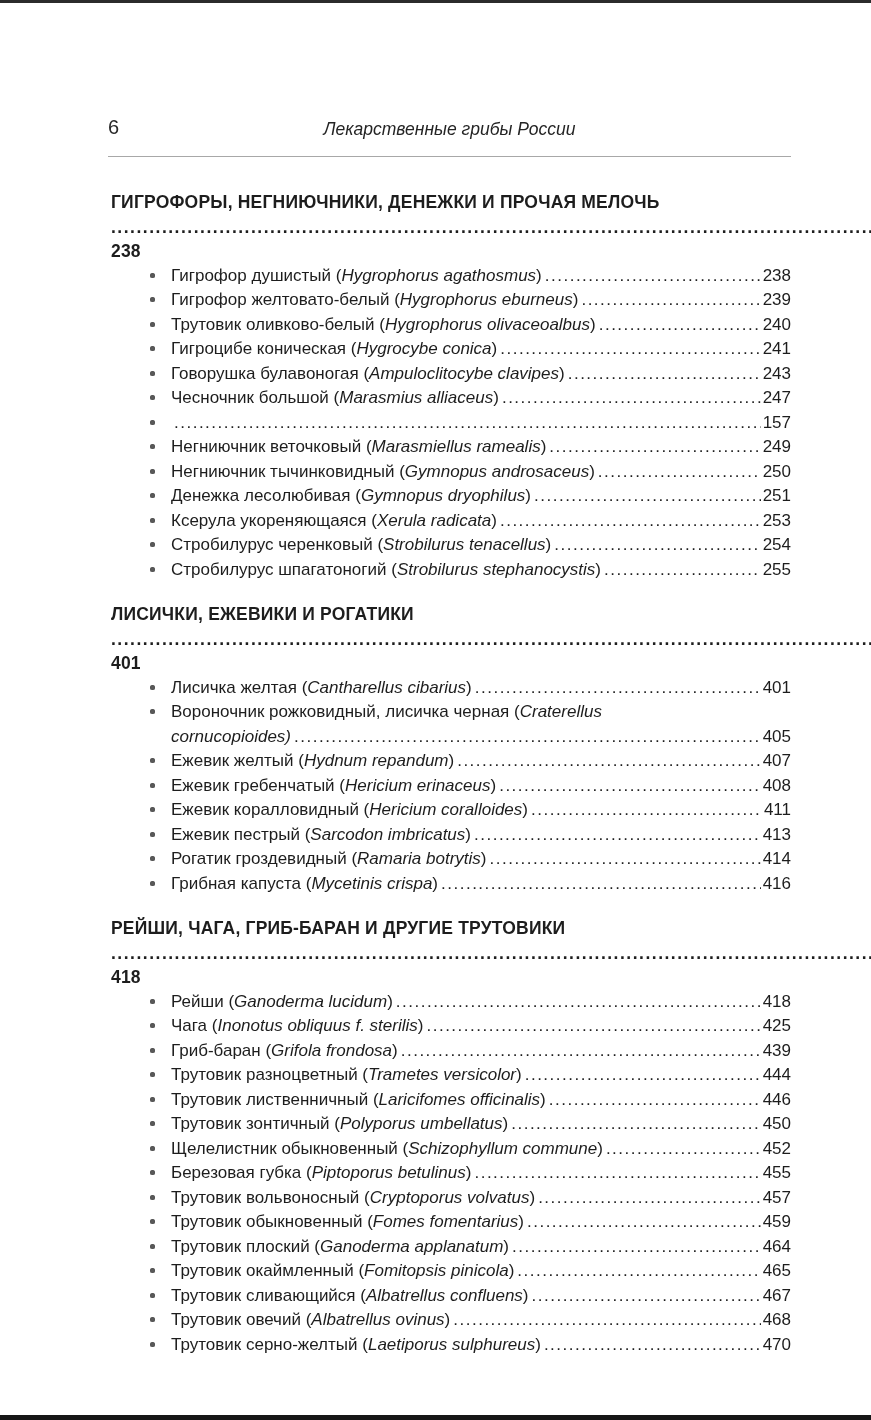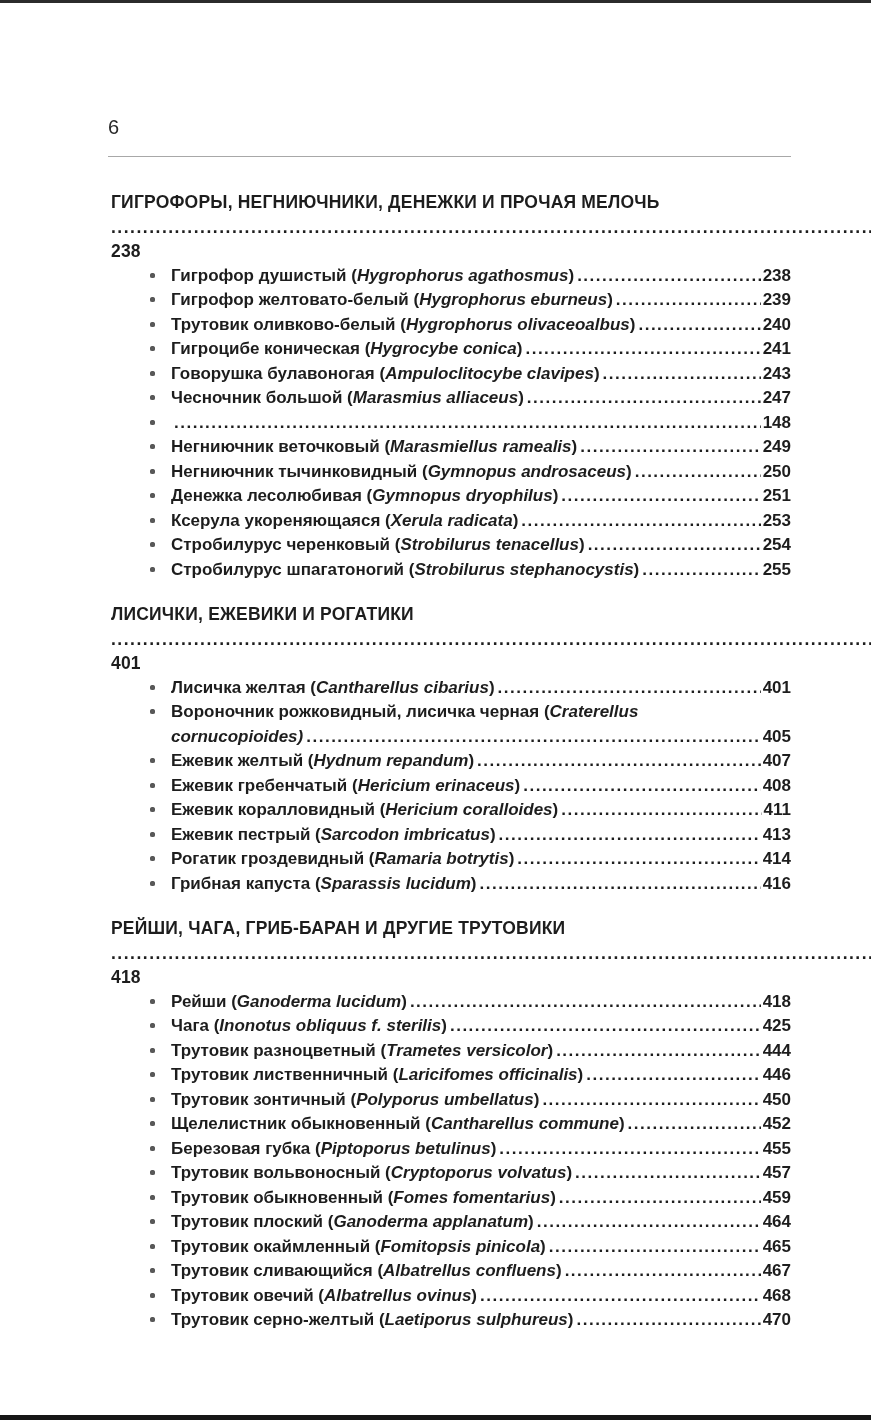--- a/index.html
+++ b/index.html
@@ -23,21 +23,21 @@
     position:absolute; left:0; right:0; top:3px;
     text-align:center; font-style:italic; font-size:17.5px; color:#242424;
   }
   .header-rule { border:none; border-top:1px solid #a8a8a8; margin-top:8px; }
 
   .toc-section { margin-top:20px; }
   .toc-section:first-child { margin-top:33px; }
 
   .toc-line {
     display:flex; align-items:baseline;
-    line-height:24.5px; font-size:17px;font-weight:bold;
+    line-height:24.5px; font-size:17px;
   }
   .heading { font-weight:bold; font-size:17.5px; letter-spacing:0.2px;flex-direction:column; }
   .heading .pgnum { font-weight:bold; }
 
   .entries { list-style:none; margin-left:40px; }
   .entry { display:flex; }
   .bullet { flex:none; width:23px; position:relative; }
   .bullet::before {
     content:""; position:absolute; left:2px; top:9px;
     width:5px; height:5px; border-radius:50%;
@@ -57,20 +57,21 @@
   .nolead { justify-content:flex-start; }
 </style>
 </head>
 <body>
 
 <div class="scan-edge-top"></div>
 
 <div class="page">
   <div class="header">
     <span class="pagenum-header">6</span>
+    <span class="book-title">Лекарственные грибы России</span>
   </div>
   <hr class="header-rule">
 
   <div id="toc">
       <section class="toc-section">
         <div class="toc-line heading">
           <span class="sec-title">ГИГРОФОРЫ, НЕГНИЮЧНИКИ, ДЕНЕЖКИ И ПРОЧАЯ МЕЛОЧЬ</span>
           <span class="leader"></span>
           <span class="pgnum">238</span>
         </div>
@@ -133,21 +134,21 @@
                 <span class="leader"></span>
                 <span class="pgnum">247</span>
               </div>
             </div>
           </li>
           <li class="entry">
             <span class="bullet"></span>
             <div class="entry-body">
               <div class="toc-line">
                 <span class="leader"></span>
-                <span class="pgnum">148</span>
+                <span class="pgnum">157</span>
               </div>
             </div>
           </li>
           <li class="entry">
             <span class="bullet"></span>
             <div class="entry-body">
               <div class="toc-line">
                 <span class="line-text"><span>Негниючник веточковый (</span><span class="latin">Marasmiellus ramealis</span><span>)</span></span>
                 <span class="leader"></span>
                 <span class="pgnum">249</span>
@@ -283,21 +284,21 @@
                 <span class="line-text"><span>Рогатик гроздевидный (</span><span class="latin">Ramaria botrytis</span><span>)</span></span>
                 <span class="leader"></span>
                 <span class="pgnum">414</span>
               </div>
             </div>
           </li>
           <li class="entry">
             <span class="bullet"></span>
             <div class="entry-body">
               <div class="toc-line">
-                <span class="line-text"><span>Грибная капуста (</span><span class="latin">Sparassis lucidum</span><span>)</span></span>
+                <span class="line-text"><span>Грибная капуста (</span><span class="latin">Mycetinis crispa</span><span>)</span></span>
                 <span class="leader"></span>
                 <span class="pgnum">416</span>
               </div>
             </div>
           </li>
         </ul>
       </section>
       <section class="toc-section">
         <div class="toc-line heading">
           <span class="sec-title">РЕЙШИ, ЧАГА, ГРИБ-БАРАН И ДРУГИЕ ТРУТОВИКИ</span>
@@ -322,20 +323,30 @@
                 <span class="line-text"><span>Чага (</span><span class="latin">Inonotus obliquus f. sterilis</span><span>)</span></span>
                 <span class="leader"></span>
                 <span class="pgnum">425</span>
               </div>
             </div>
           </li>
           <li class="entry">
             <span class="bullet"></span>
             <div class="entry-body">
               <div class="toc-line">
+                <span class="line-text"><span>Гриб-баран (</span><span class="latin">Grifola frondosa</span><span>)</span></span>
+                <span class="leader"></span>
+                <span class="pgnum">439</span>
+              </div>
+            </div>
+          </li>
+          <li class="entry">
+            <span class="bullet"></span>
+            <div class="entry-body">
+              <div class="toc-line">
                 <span class="line-text"><span>Трутовик разноцветный (</span><span class="latin">Trametes versicolor</span><span>)</span></span>
                 <span class="leader"></span>
                 <span class="pgnum">444</span>
               </div>
             </div>
           </li>
           <li class="entry">
             <span class="bullet"></span>
             <div class="entry-body">
               <div class="toc-line">
@@ -352,21 +363,21 @@
                 <span class="line-text"><span>Трутовик зонтичный (</span><span class="latin">Polyporus umbellatus</span><span>)</span></span>
                 <span class="leader"></span>
                 <span class="pgnum">450</span>
               </div>
             </div>
           </li>
           <li class="entry">
             <span class="bullet"></span>
             <div class="entry-body">
               <div class="toc-line">
-                <span class="line-text"><span>Щелелистник обыкновенный (</span><span class="latin">Cantharellus commune</span><span>)</span></span>
+                <span class="line-text"><span>Щелелистник обыкновенный (</span><span class="latin">Schizophyllum commune</span><span>)</span></span>
                 <span class="leader"></span>
                 <span class="pgnum">452</span>
               </div>
             </div>
           </li>
           <li class="entry">
             <span class="bullet"></span>
             <div class="entry-body">
               <div class="toc-line">
                 <span class="line-text"><span>Березовая губка (</span><span class="latin">Piptoporus betulinus</span><span>)</span></span>

